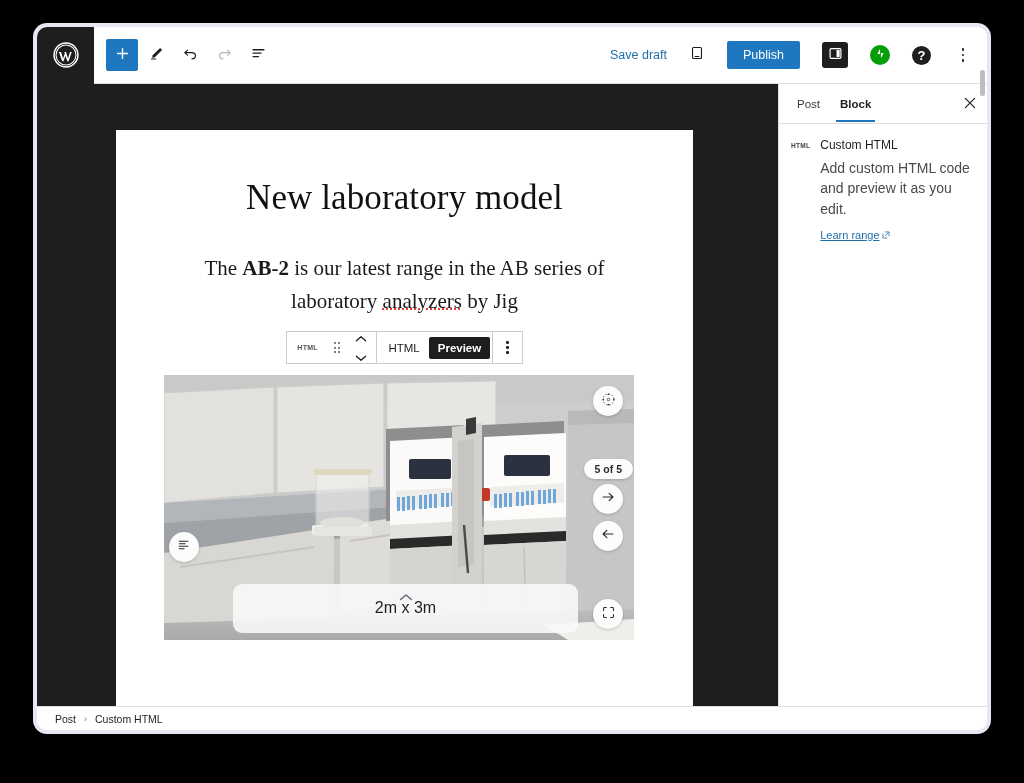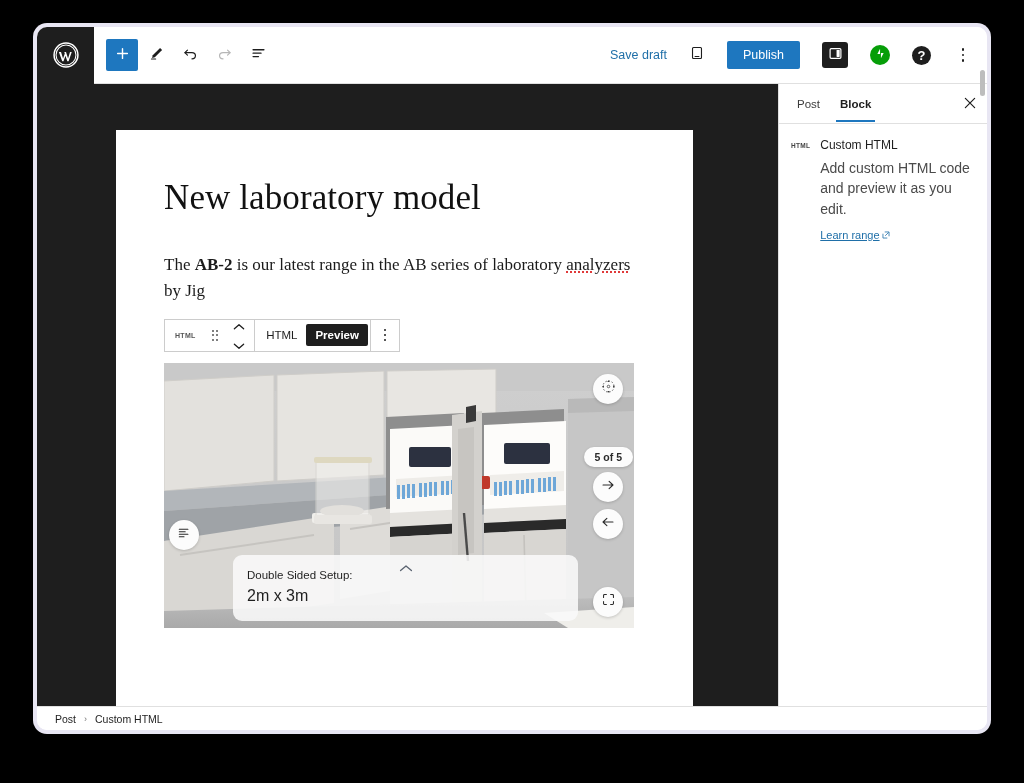--- a/index.html
+++ b/index.html
@@ -138,32 +138,33 @@
     background: #1e1e1e;
   }
   .post-sheet {
     position: absolute;
     left: 79px; top: 46px;
     width: 577px; height: 640px;
     background: #ffffff;
   }
   .post-inner {
     padding: 48px 48px 0 48px;
+    text-align: center;
   }
   .post-title {
     font-family: "Liberation Serif", serif;
     font-size: 35px;
     font-weight: 400;
     color: #111;
     margin: 0 0 34px 0;
     letter-spacing: 0.1px;
   }
   .post-para {
     font-family: "Liberation Serif", serif;
-    font-size: 17px;
+    font-size: 21px;
     line-height: 1.55;
     color: #1b1b1b;
     margin: 0;
   }
   .post-para b { font-weight: 700; }
   .spellerr {
     text-decoration: underline;
     text-decoration-style: dotted;
     text-decoration-color: #e03a3a;
     text-decoration-thickness: 1.5px;
@@ -663,21 +664,20 @@
                     </svg>
                   </span>
                 </div>
 
                 <div class="v-infopanel">
                   <span class="chev">
                     <svg width="14" height="9" viewBox="0 0 16 10">
                         <path d="M1.8 7.4L8 2.2l6.2 5.2" fill="none" stroke="#5a6370" stroke-width="1.5" stroke-linecap="round" stroke-linejoin="round"></path>
                       </svg>
                   </span>
-                  <div class="v-info-l1">Double Sided Setup:</div>
                   <div class="v-info-l2">2m x 3m</div>
                 </div>
               </div>
 
             </div>
           </div>
         </div>
 
         <div class="settings-sidebar">
           <div class="ss-tabs">

